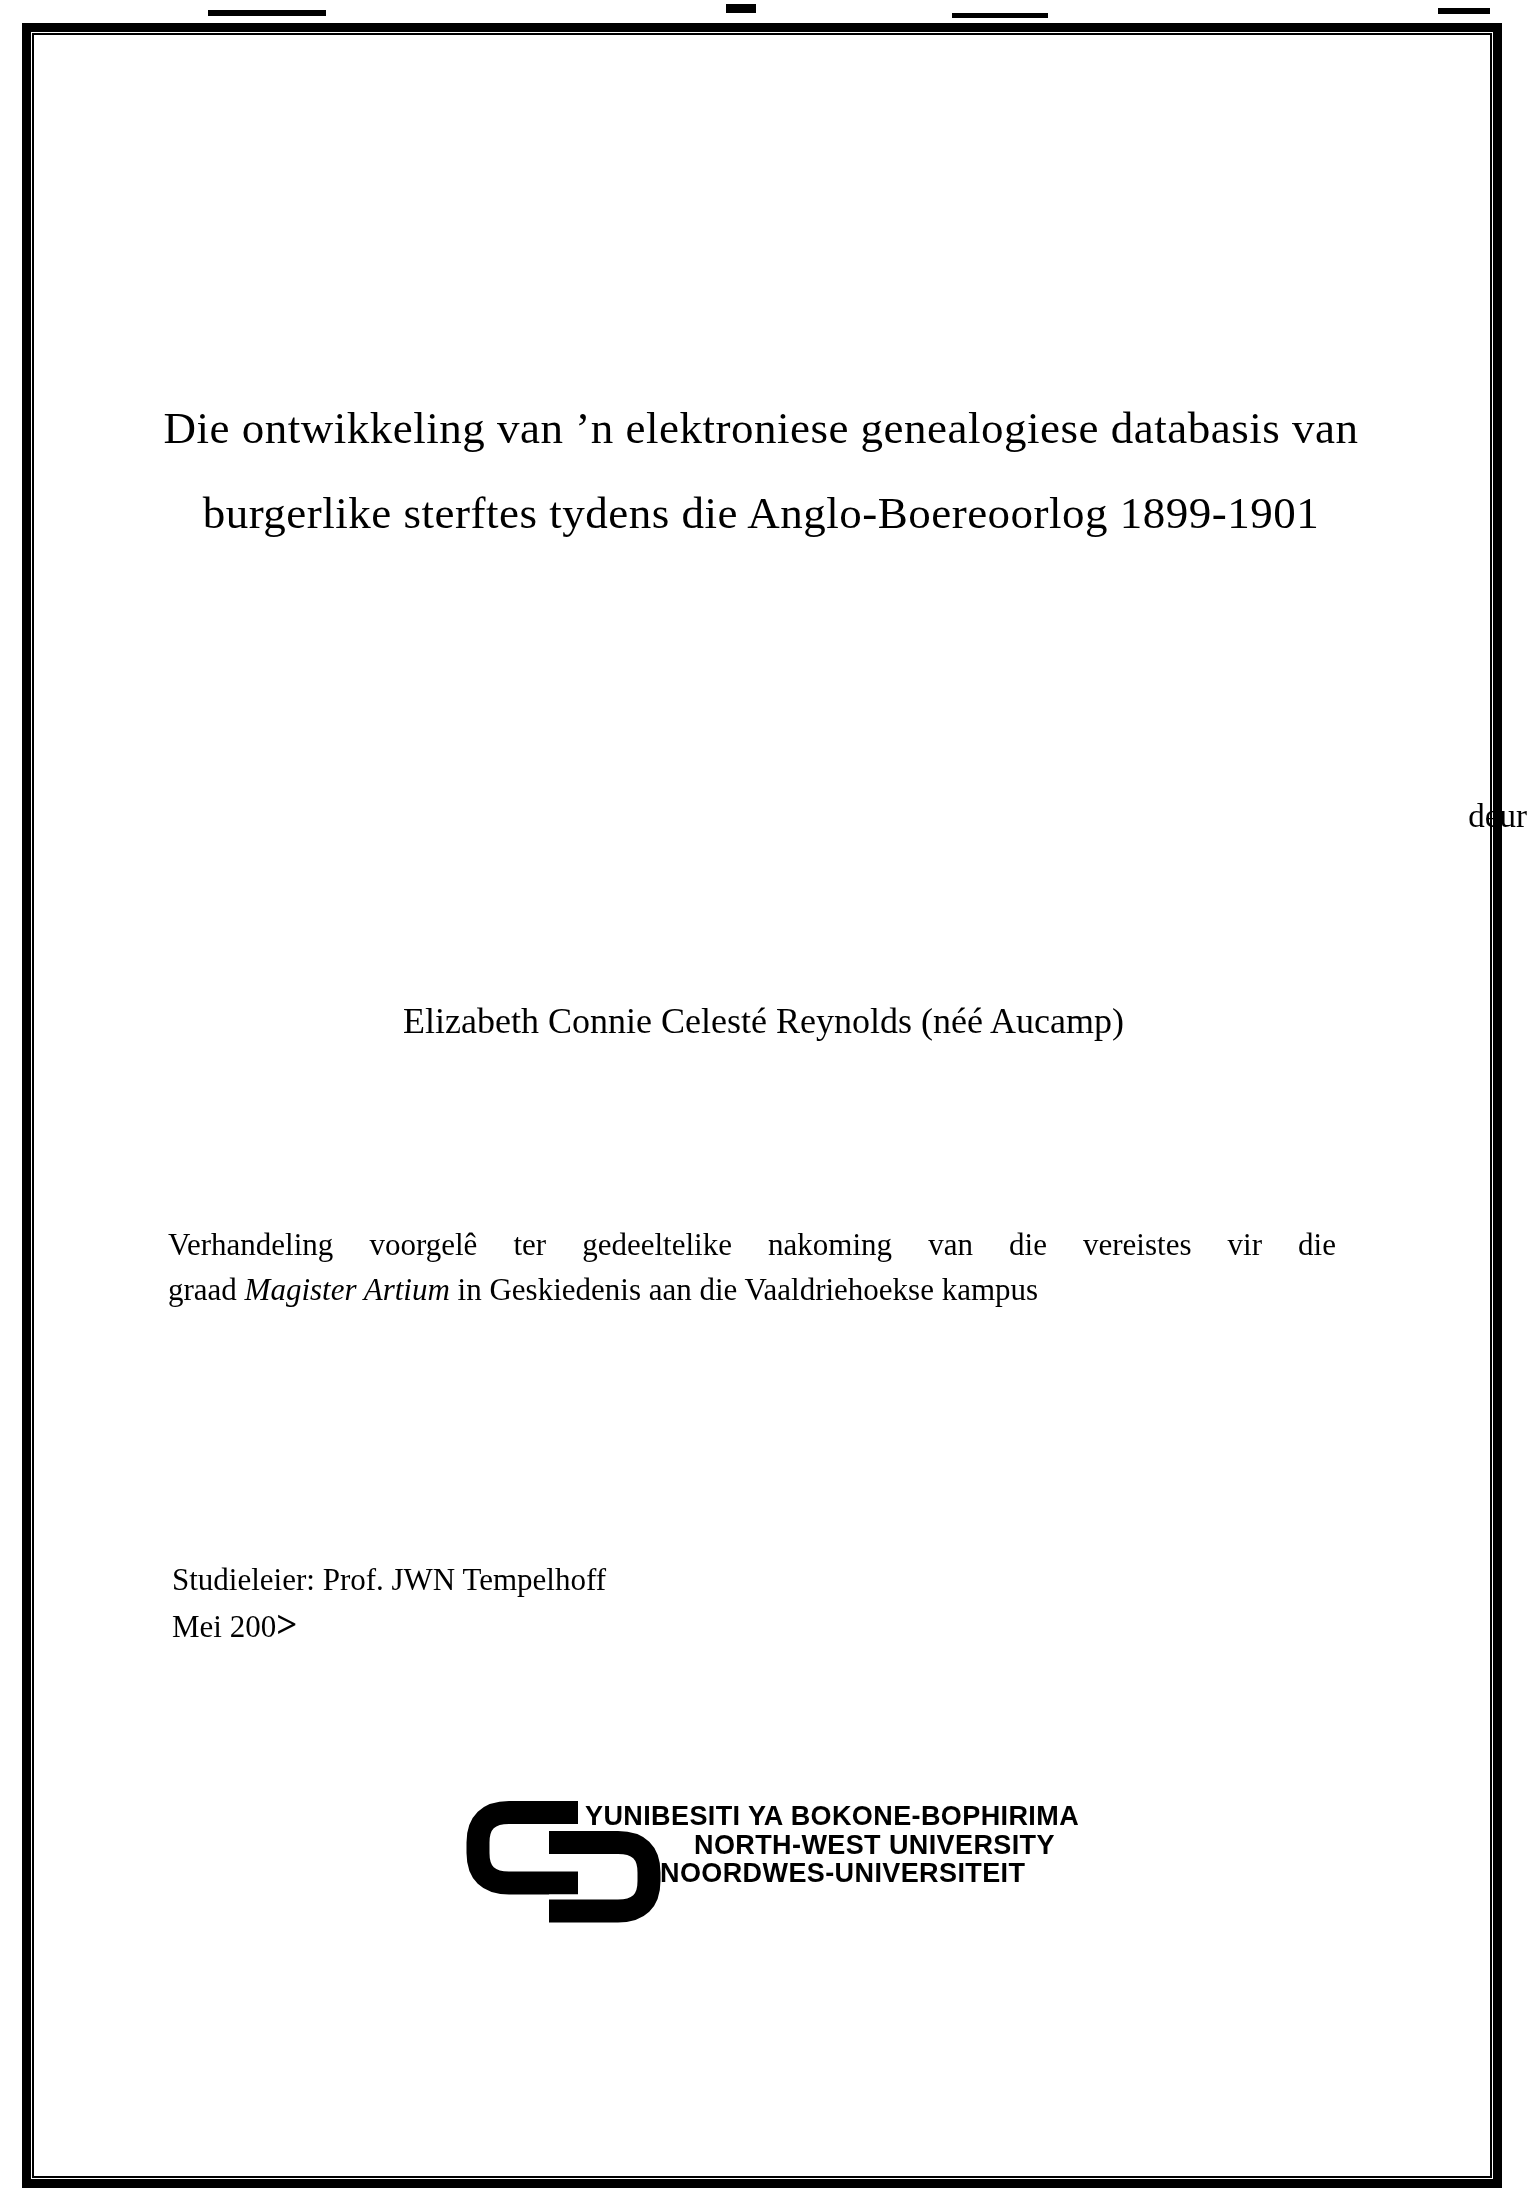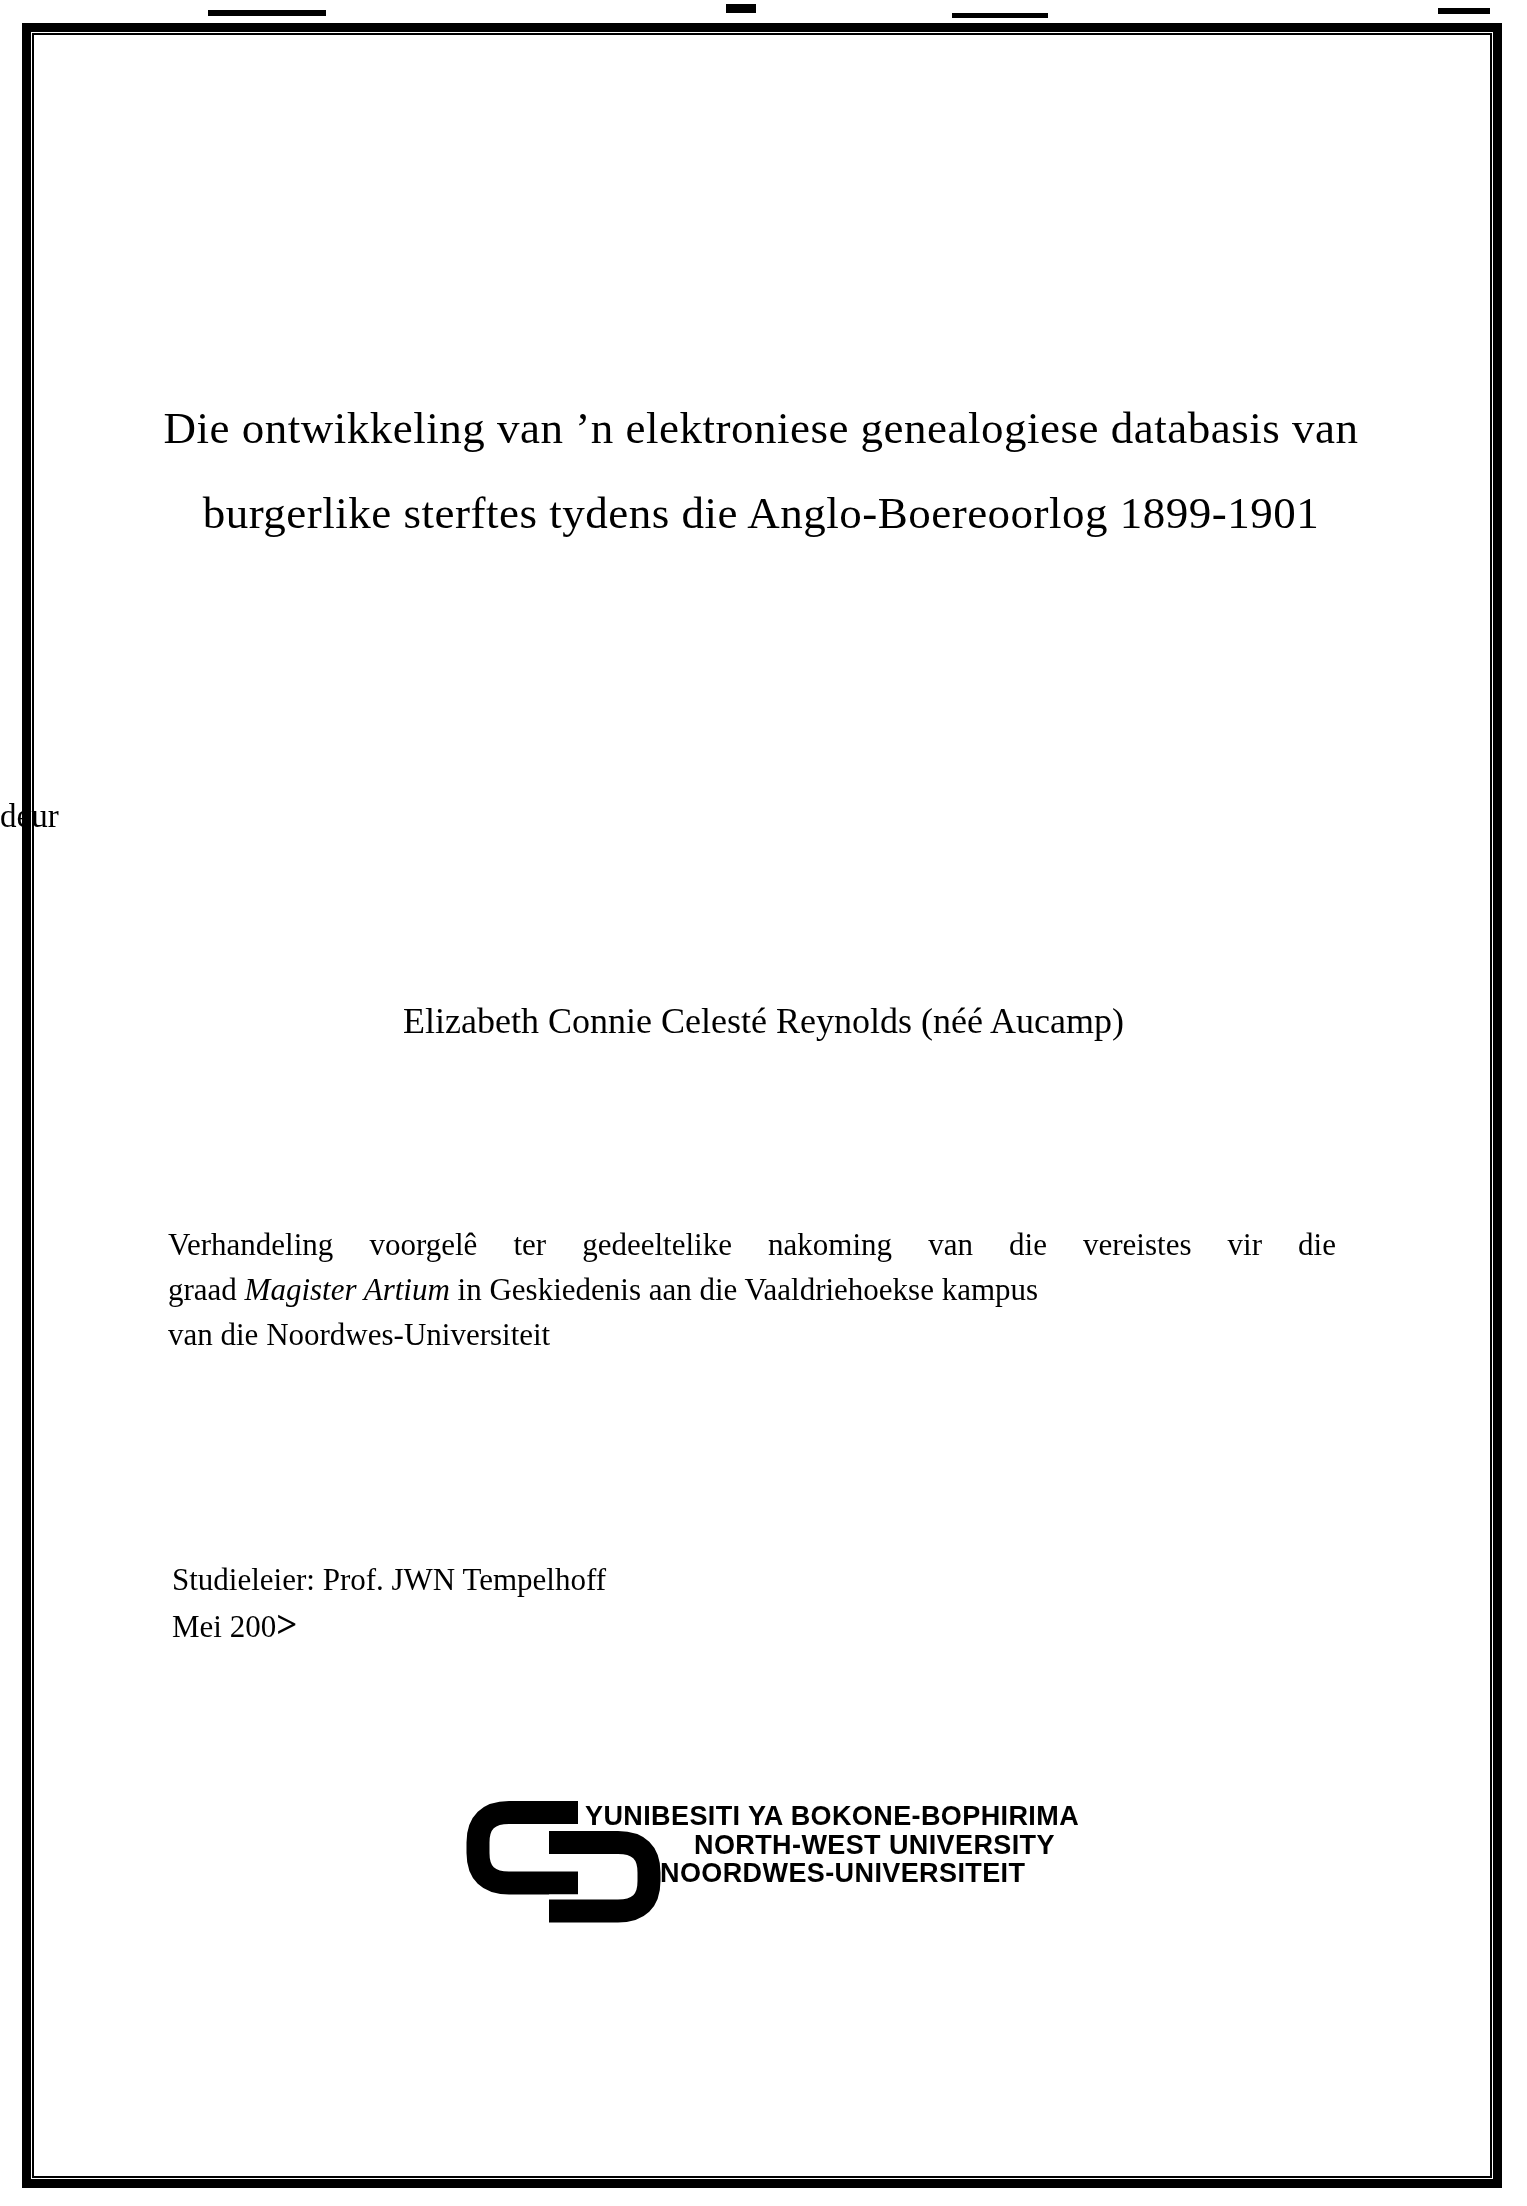--- a/index.html
+++ b/index.html
@@ -37,21 +37,21 @@
     position: absolute;
     left: 160px; right: 165px; top: 386px;
     text-align: center;
     font-size: 45px;
     line-height: 85px;
     letter-spacing: 0.5px;
   }
   .byline {
     position: absolute;
     left: 0; right: 0; top: 798px;
-    text-align: left;
+    text-align: right;
     font-size: 33px;
   }
   .author-line {
     position: absolute;
     left: 0; right: 0; top: 960px;
     text-align: center;
     font-size: 36px;
     margin-top: 40px;
   }
   .statement {
@@ -115,21 +115,20 @@
   <div>burgerlike sterftes tydens die Anglo-Boereoorlog 1899-1901</div>
 </div>
 
 <div class="byline">deur</div>
 
 <div class="author-line">Elizabeth Connie Celesté Reynolds (néé Aucamp)</div>
 
 <div class="statement">
   <div class="justified">Verhandeling voorgelê ter gedeeltelike nakoming van die vereistes vir die</div>
   <div><span>graad </span><span class="italic">Magister Artium</span><span> in Geskiedenis aan die Vaaldriehoekse kampus</span></div>
-  <div>van die Noordwes-Universiteit</div>
 </div>
 
 <div class="supervisor-block">
   <div>Studieleier: Prof. JWN Tempelhoff</div>
   <div><span>Mei 200</span><span class="date-glyph">&gt;</span></div>
 </div>
 
 <svg class="logo-mark" viewBox="0 0 201 126" xmlns="http://www.w3.org/2000/svg">
 
   <path d="M 115 11.5 H 46 Q 15 11.5 15 41.5 V 52 Q 15 82 46 82 H 115" fill="none" stroke="#000" stroke-width="23" stroke-linecap="butt"></path>

